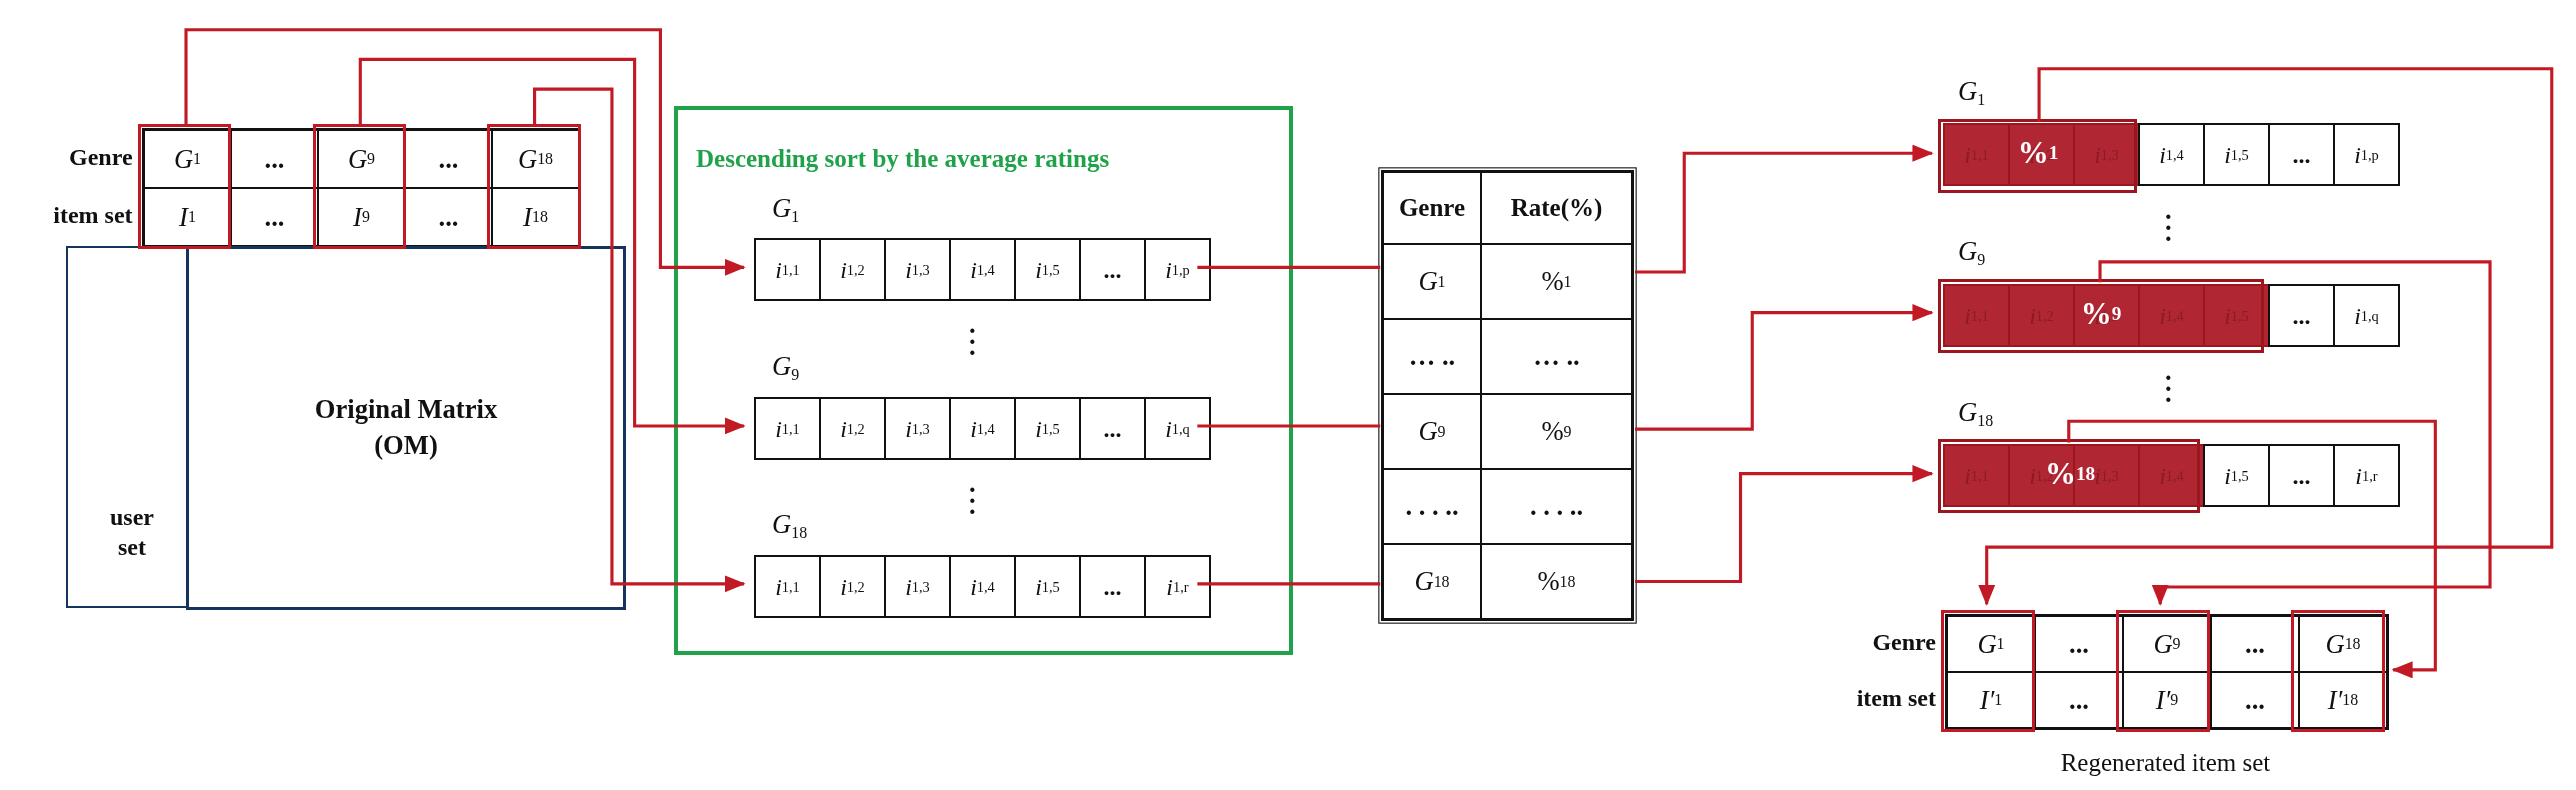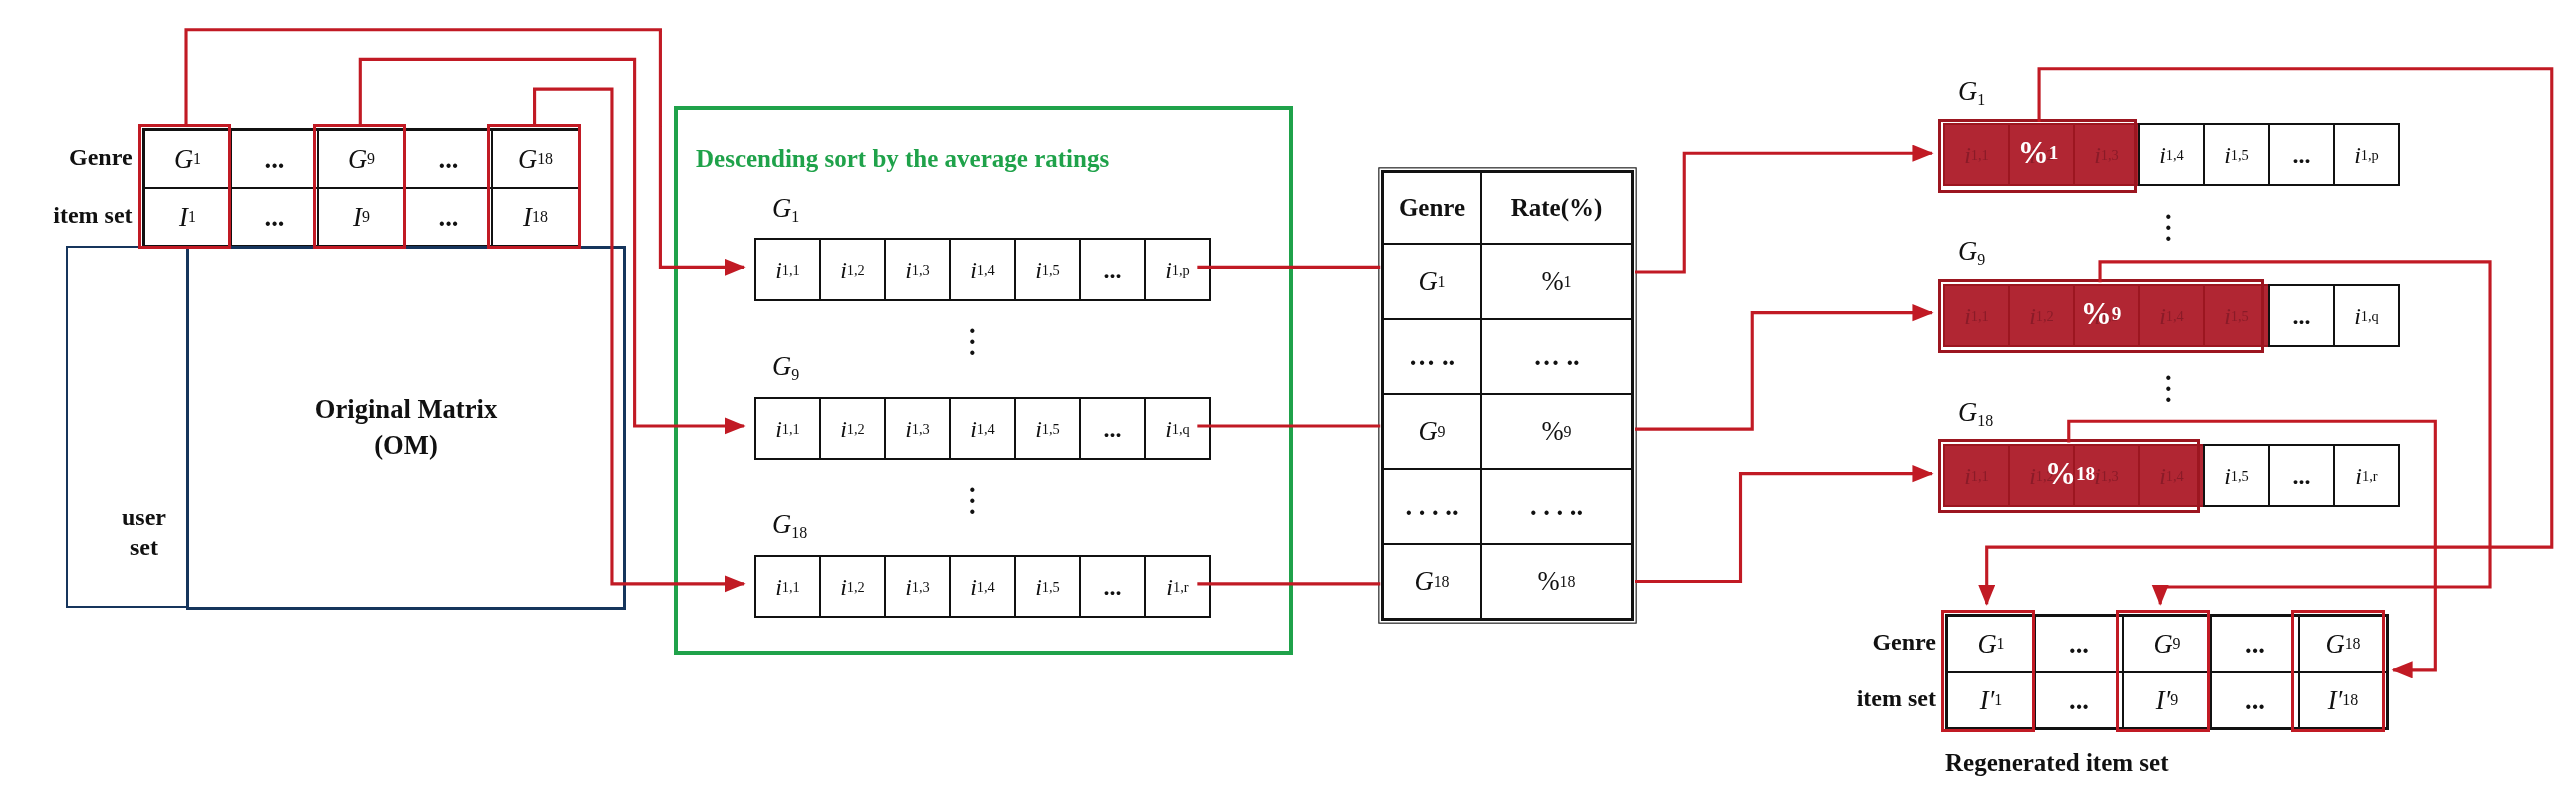--- a/index.html
+++ b/index.html
@@ -57,21 +57,21 @@
   .vdots span{display:block;}
 
   
   .pv-titlebox{border:2.3px solid var(--ink);display:flex;align-items:center;justify-content:center;z-index:2;background:#fff;
                box-shadow:0 0 0 1.6px #fff, 0 0 0 2.7px var(--ink);}
   .pv-title{font-weight:bold;font-style:italic;font-size:26px;}
   .pvtable{display:grid;border:2.3px solid var(--ink);z-index:2;background:#fff;
            box-shadow:0 0 0 1.6px #fff, 0 0 0 2.7px var(--ink);}
   .pvtable .tcell{display:flex;align-items:center;justify-content:center;border:1.2px solid var(--ink);background:#fff;}
   .pv-head{font-weight:bold;font-size:25px;}
-  .caption{font-weight:bold;font-size:25px;text-align:left;z-index:2;}
+  .caption{font-weight:normal;font-size:25px;text-align:center;z-index:2;}
 </style>
 </head>
 <body>
 
 <div id="canvas">
 
   <svg class="wires" width="2576" height="791" viewBox="0 0 3296 1012">
     <defs>
       <marker id="ah" markerUnits="userSpaceOnUse" markerWidth="28" markerHeight="24" refX="25" refY="11" orient="auto">
         <path class="ah" d="M0,0 L27,11 L0,22 Z"></path>
@@ -138,21 +138,21 @@
   </div>
   <div class="colbox" style="left:138px;top:124px;width:87px;height:119px;"></div>
   <div class="colbox" style="left:313px;top:124px;width:87px;height:119px;"></div>
   <div class="colbox" style="left:487px;top:124px;width:88px;height:119px;"></div>
 
   <div class="abs om-outer" style="left:66px;top:246px;width:510px;height:358px;"></div>
   <div class="abs om-inner" style="left:142px;top:246px;width:434px;height:358px;margin-left:44px;">
     <div class="om-title">Original Matrix</div>
     <div class="om-title">(OM)</div>
   </div>
-  <div class="abs userset" style="left:66px;top:502px;width:76px;padding-left:40px;">
+  <div class="abs userset" style="left:54px;top:502px;width:76px;padding-left:40px;">
     <div>user</div>
     <div>set</div>
   </div>
 
   <div class="abs sortbox" style="left:674px;top:106px;width:611px;height:541px;"></div>
   <div class="abs sort-title" style="left:696px;top:145px;">Descending sort by the average ratings</div>
 
   <div class="abs grouplabel tok" style="left:772px;top:195px;"><span class="it ">G</span><sub>1</sub></div>
   <div class="abs strip" style="left:754px;top:238px;">
       <div class="cell">

